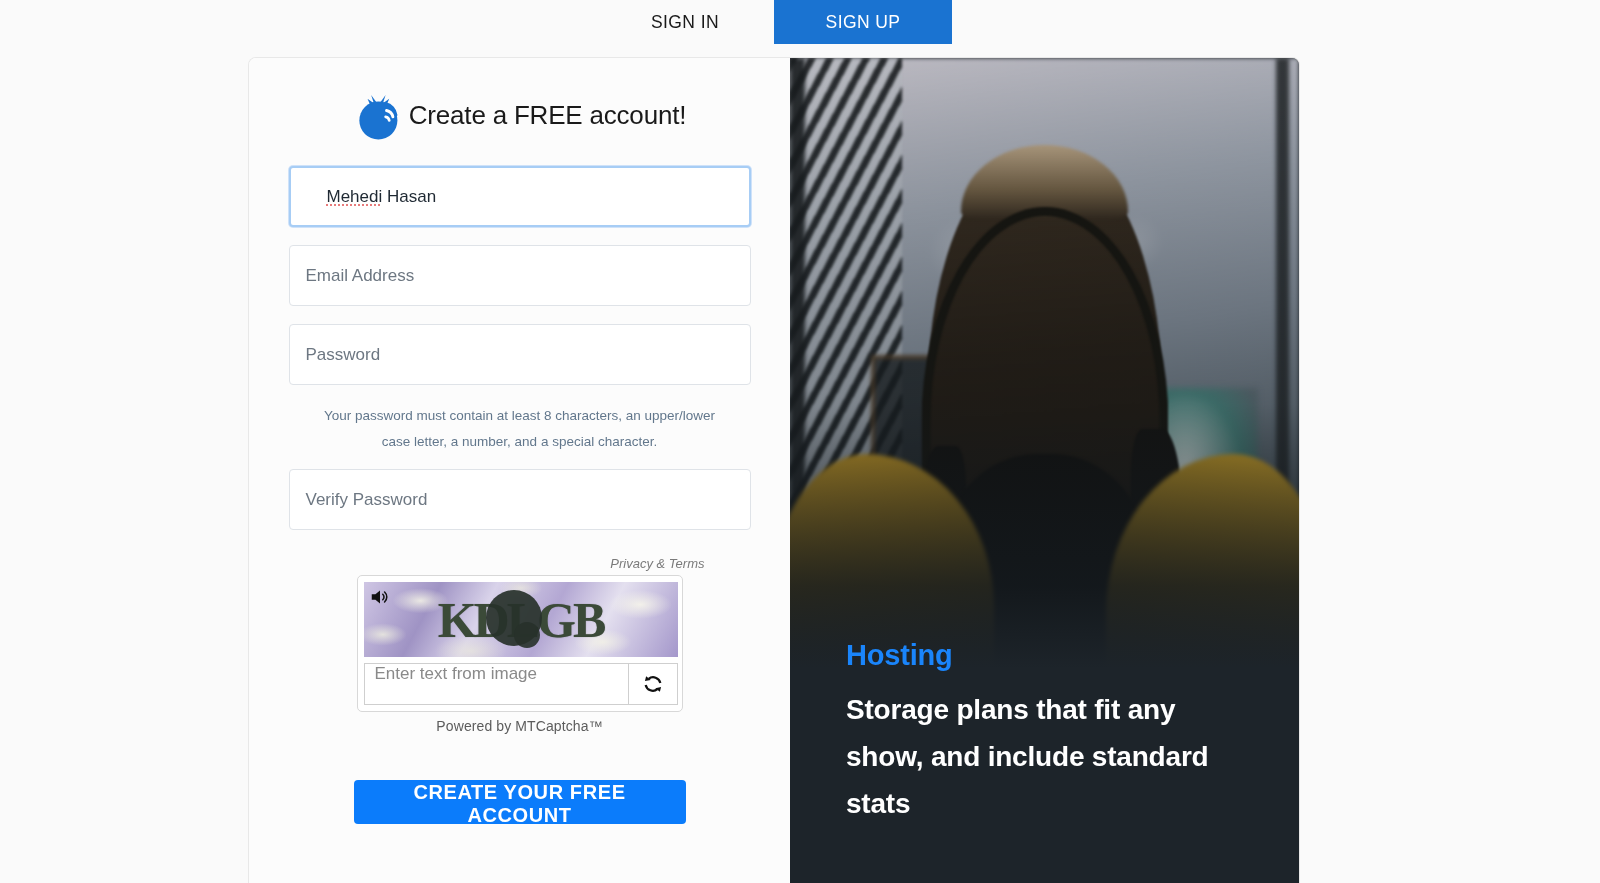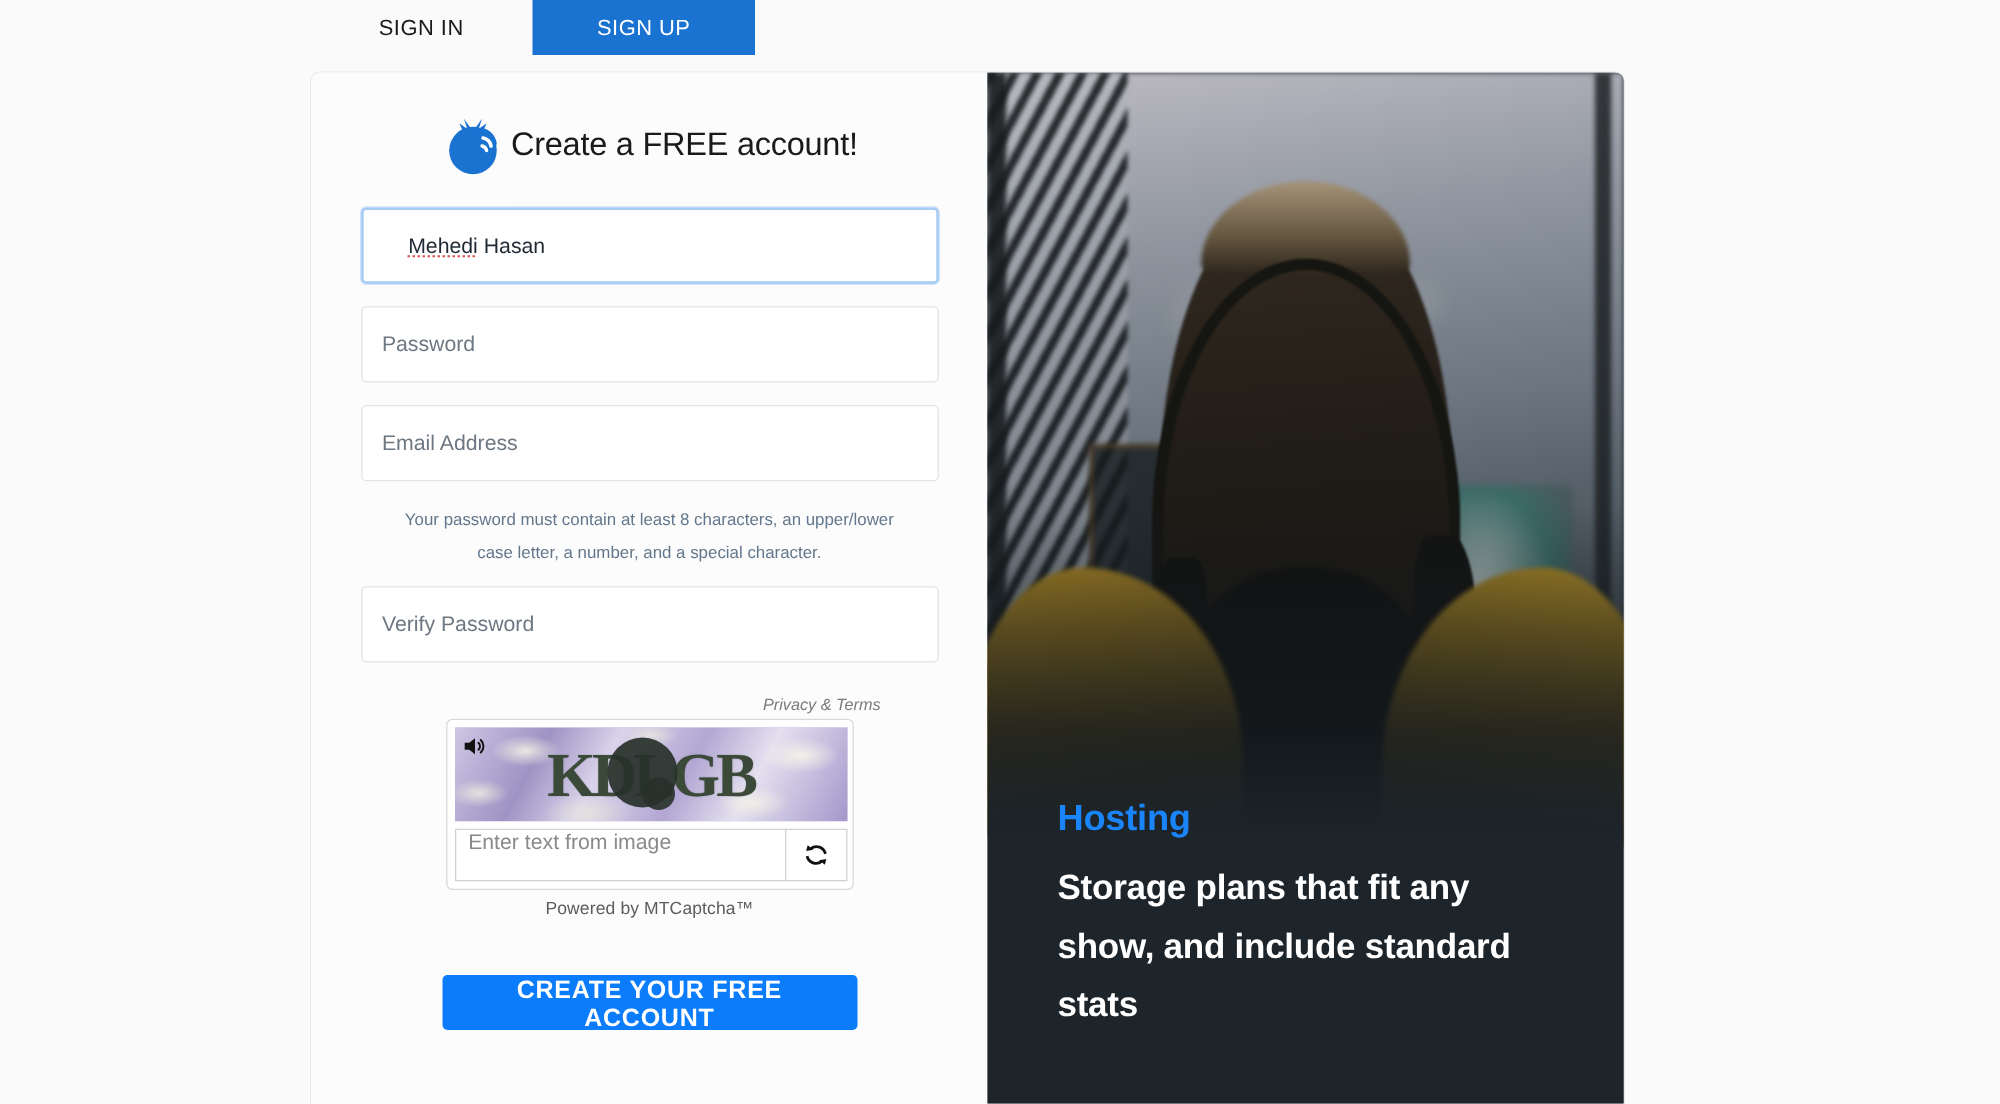--- a/index.html
+++ b/index.html
@@ -16,21 +16,21 @@
   }
 
   
   .tabs {
     position: absolute;
     left: 248px;
     top: 0;
     width: 1052px;
     height: 57px;
     display: flex;
-    justify-content: flex-start;
+    justify-content: center;
     align-items: flex-start;
   }
   .tab {
     height: 44px;
     line-height: 44px;
     padding: 0 0;
     width: 178px;
     text-align: center;
     font-size: 17.5px;
     letter-spacing: 0.4px;
@@ -490,25 +490,25 @@
       <span class="brand-title">Create a FREE account!</span>
     </div>
 
     <div class="fields">
 
       <div class="field focused">
         <span class="value"><span class="spell">Mehedi</span><span> Hasan</span></span>
       </div>
 
       <div class="field">
+        <span>Email Address</span>
+      </div>
+
+      <div class="field">
         <span>Password</span>
-      </div>
-
-      <div class="field">
-        <span>Email Address</span>
       </div>
 
       <div class="pw-hint">Your password must contain at least 8 characters, an upper/lower case letter, a number, and a special character.</div>
 
       <div class="field">
         <span>Verify Password</span>
       </div>
 
     </div>
 

